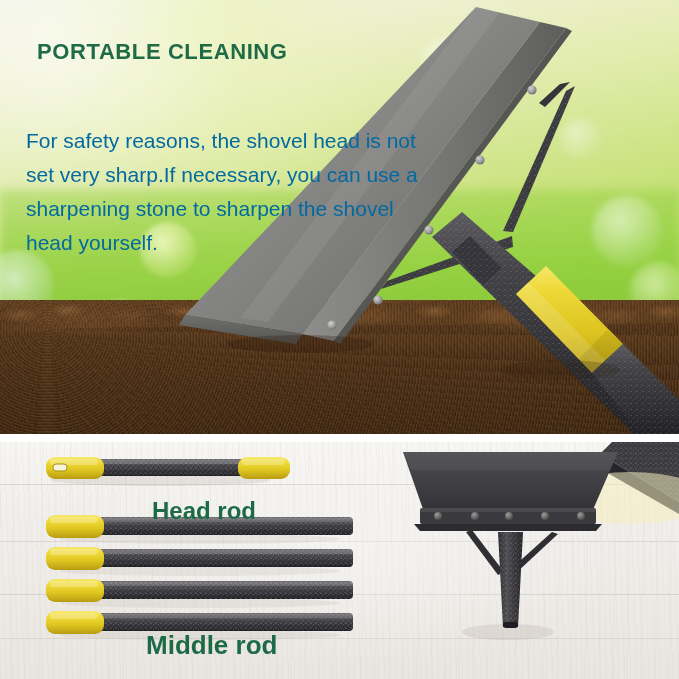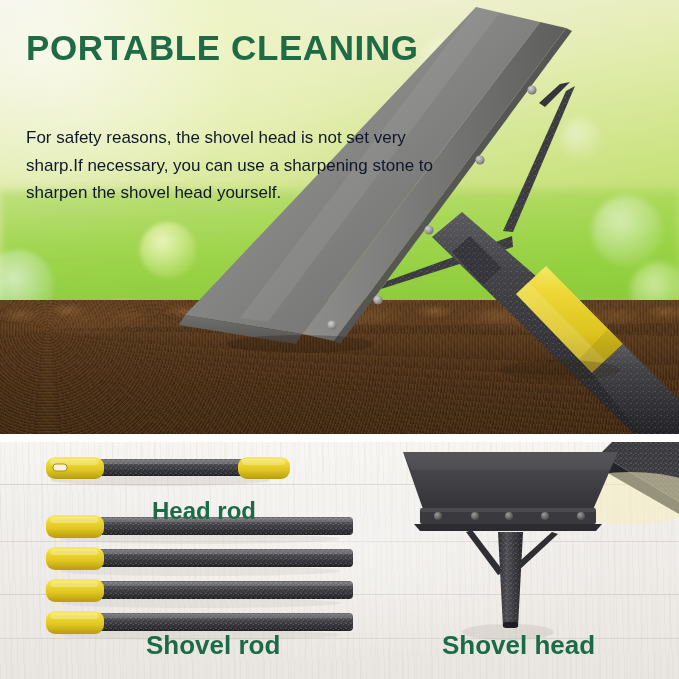--- a/index.html
+++ b/index.html
@@ -111,37 +111,37 @@
   }
 
   
   .headline {
     position: absolute;
     left: 26px;
     top: 28px;
     width: 430px;
   }
   .headline h1 {
-    margin: 0;
+    margin: 11px;
     color: #1e6b45;
-    font-size: 35px;
+    font-size: 22px;
     font-weight: bold;
     line-height: 1.14;
     letter-spacing: 0.6px;
     font-family: "Liberation Sans", sans-serif;
   }
   .headline .line2 { display: block; }
   .body-copy {
     position: absolute;
     left: 26px;
     top: 124px;
     width: 415px;
     margin: 0;
-    color: #0f172a;
-    font-size: 17px;
+    color: #0369a1;
+    font-size: 21px;
     line-height: 1.62;
     font-family: "Liberation Sans", sans-serif;
   }
 
   
   .divider {
     position: absolute;
     left: 0; top: 434px;
     width: 679px; height: 8px;
     background: #ffffff;
@@ -454,16 +454,15 @@
 
         <polygon points="498,90 523,90 518,185 503,185" fill="url(#sockBot)"></polygon>
         <polygon points="498,90 523,90 518,185 503,185" fill="url(#speckBot)" opacity="0.62"></polygon>
         <rect x="503" y="180" width="15" height="6" rx="3" fill="#1d1d22"></rect>
       </g>
     </svg>
 
   </div>
 
   <div class="label label-head">Head rod</div>
-  <div class="label label-middle">Shovel rod</div>
-  <div class="label label-shovel">Shovel head</div>
+  <div class="label label-middle">Middle rod</div>
 
 </div>
 
 </body></html>

